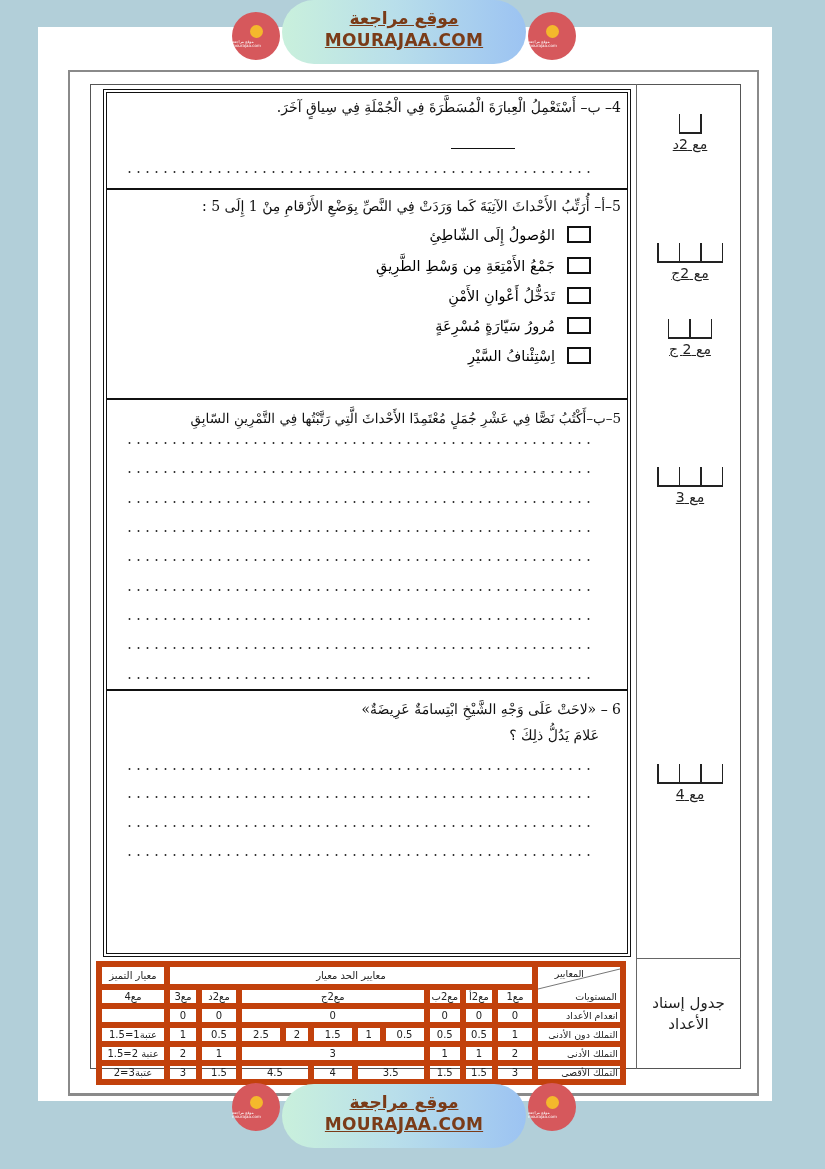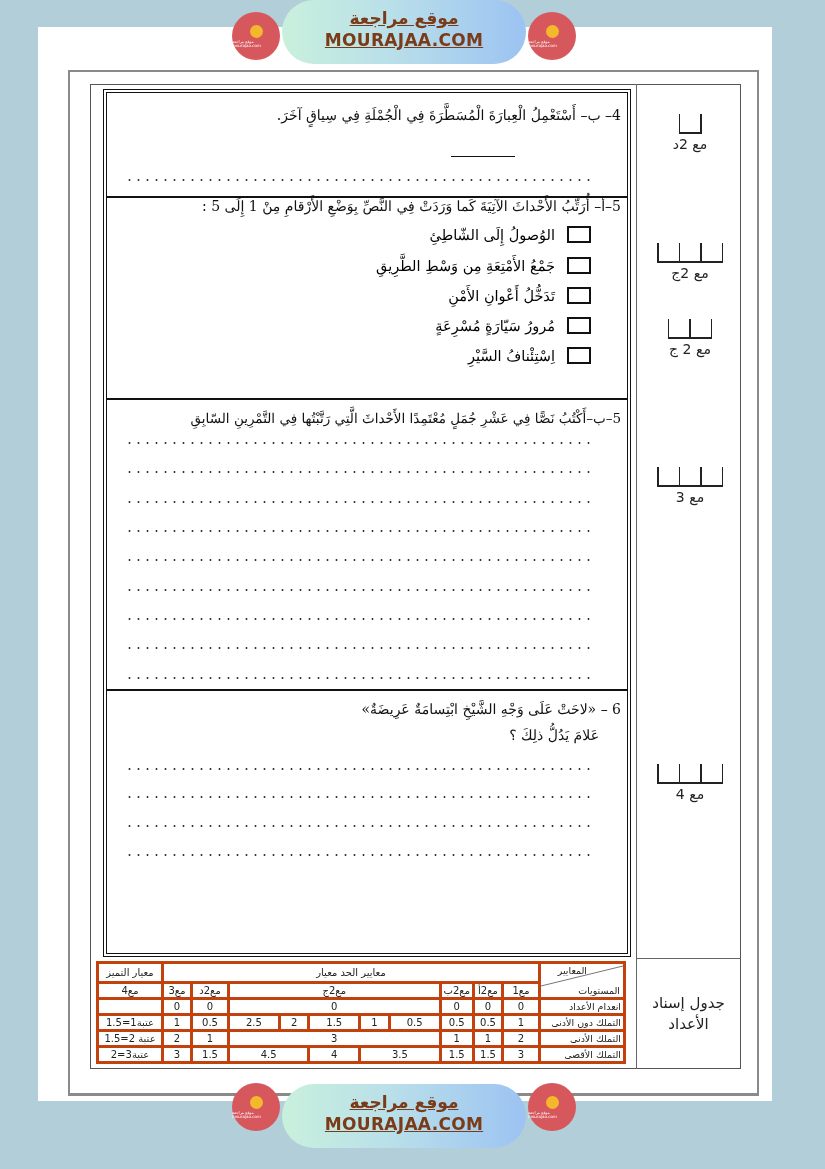--- a/index.html
+++ b/index.html
@@ -44,39 +44,39 @@
   }
   .item { position: absolute; right: 36px; display: flex; flex-direction: row-reverse; align-items: center; gap: 12px; }
   .chk { width: 24px; height: 17px; border: 2px solid #111; box-sizing: border-box; background: #fff; }
   .item span { font-family: "DejaVu Serif", serif; font-size: 14.5px; direction: rtl; white-space: nowrap; }
   .score {
     position: absolute; left: 640px; width: 100px; text-align: center; color: #222;
   }
   .score .boxes { display: flex; justify-content: center; align-items: flex-end; height: 22px; }
   .score .bar { width: 1.5px; height: 20px; background: #222; }
   .score .slot { width: 20px; height: 20px; border-bottom: 2px solid #222; box-sizing: border-box; }
-  .score .lbl { font-size: 14px; direction: rtl; margin-top: 2px; }
+  .score .lbl { font-size: 14px; direction: rtl; margin-top: 2px; text-decoration: underline; }
   .banner {
     position: absolute; left: 282px; width: 244px; height: 64px; border-radius: 32px;
     background: linear-gradient(90deg, #c9f0dc 0%, #b9dfea 45%, #9cc3f2 100%);
     text-align: center; color: #7a3b18; font-weight: bold;
   }
   .banner .ar { font-size: 17px; text-decoration: underline; direction: rtl; padding-top: 8px; line-height: 20px; }
   .banner .en { font-size: 17px; text-decoration: underline; line-height: 24px; letter-spacing: 0.3px; }
   .badge {
     position: absolute; width: 48px; height: 48px; border-radius: 50%; background: #d6585c;
     display: flex; flex-direction: column; align-items: center; justify-content: center;
   }
   .badge .coin { width: 13px; height: 13px; border-radius: 50%; background: #f4b82c; }
   .badge .t { font-size: 4px; color: #fff; margin-top: 2px; line-height: 4px; }
   .grade {
     position: absolute; left: 96px; top: 961px; width: 530px; border-collapse: collapse;
     font-size: 10px; color: #222; direction: rtl;
   }
-  .grade td { border: 3px solid #c2410c; text-align: center; height: 13px; padding: 0 2px; white-space: nowrap; }
+  .grade td { border: 6px solid #c2410c; text-align: center; height: 13px; padding: 0 2px; white-space: nowrap; }
   .grade td.lvl { text-align: right; font-size: 9.5px; }
   .grade td.hdr { height: 17px; }
   .grade-title {
     position: absolute; left: 636px; top: 958px; width: 105px; height: 110px;
     display: flex; align-items: center; justify-content: center; text-align: center;
     direction: rtl; font-size: 15px; color: #222; line-height: 21px; border-top: 1px solid #666;
   }
 </style>
 </head>
 <body>
@@ -95,21 +95,21 @@
   <div class="coin"></div>
   <div class="t">موقع مراجعة mourajaa.com</div>
 </div>
 
 <div class="frame-outer"></div>
 <div class="frame-inner"></div>
 <div class="score-col-line"></div>
 
 <div class="main-box">
 
-  <div class="section" style="top:8px; height:97px;">
+  <div class="section" style="top:0; height:97px;">
     <div class="q" style="top:6px;">4– ب– أَسْتَعْمِلُ الْعِبارَةَ الْمُسَطَّرَةَ فِي الْجُمْلَةِ فِي سِياقٍ آخَرَ.</div>
     <div style="position:absolute; left:344px; top:55px; width:64px; height:1px; background:#111;"></div>
     <div class="dots" style="top:78px;"></div>
   </div>
 
   <div class="section" style="top:97px; height:210px;">
     <div class="q" style="top:8px;">5–أ– أُرَتِّبُ الأَحْداثَ الآتِيَةَ كَما وَرَدَتْ فِي النَّصِّ بِوَضْعِ الأَرْقامِ مِنْ 1 إِلَى 5 :</div>
     <div class="item" style="top:36px;">
       <div class="chk"></div>
       <span>الوُصولُ إِلَى الشّاطِئِ</span>

